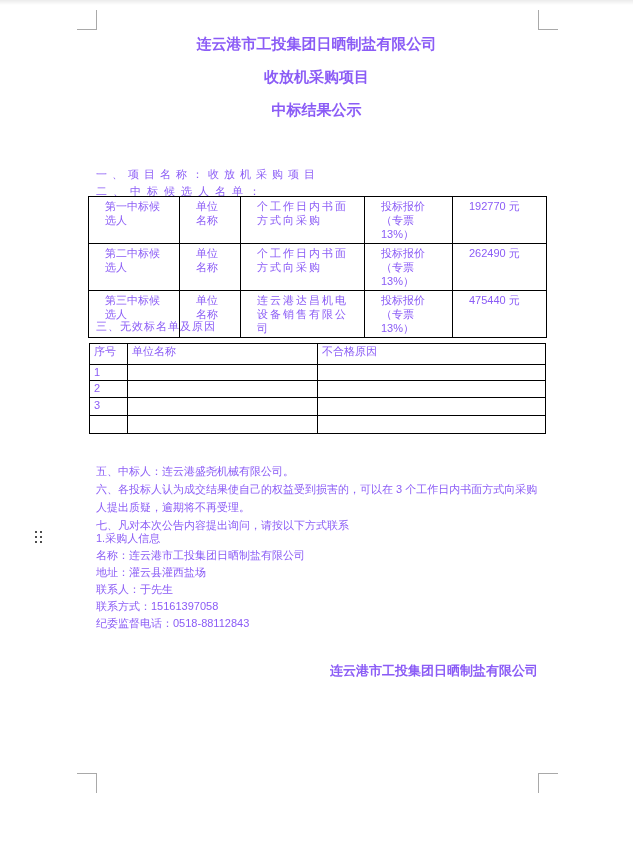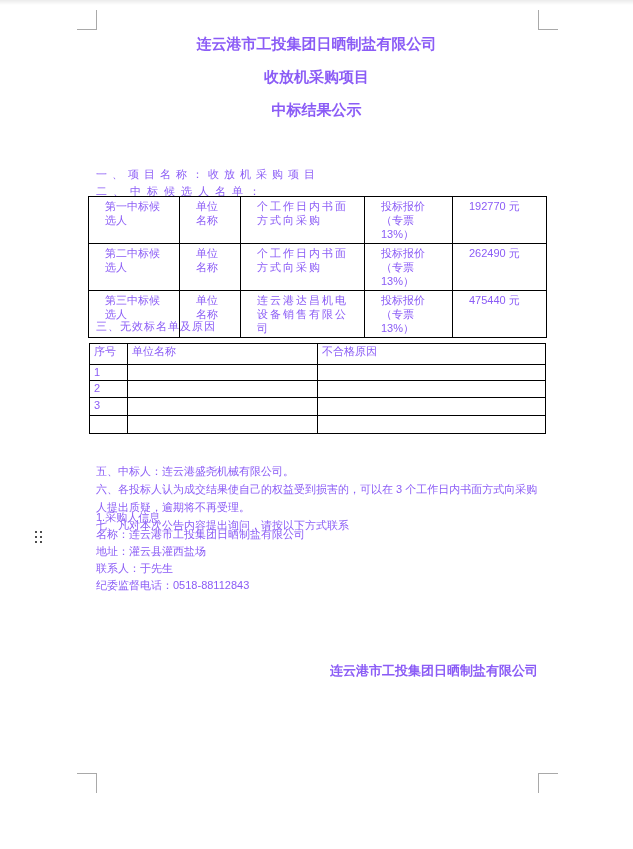--- a/index.html
+++ b/index.html
@@ -38,21 +38,21 @@
 
   .tbl-candidates { position:absolute; top:196px; left:88px; width:458px; }
   .tbl-candidates td.company { letter-spacing:2px; }
 
   .tbl-invalid { position:absolute; top:343px; left:89px; width:456px; }
   .tbl-invalid td { line-height:13px; padding:1px 4px; }
 
   .block-567 { position:absolute; top:462px; left:96px; width:444px; font-size:11px; }
   .block-567 div { line-height:18px; }
 
-  .contact { position:absolute; top:509px; left:96px; font-size:11px; }
+  .contact { position:absolute; top:530px; left:96px; font-size:11px; }
   .contact div { line-height:17px; }
 
   .anchor-dots { position:absolute; left:35px; top:531px; width:8px; height:14px; }
   .anchor-dots::before {
     content:""; position:absolute; left:0; top:0;
     width:2px; height:2px; background:#4d4d4d;
     box-shadow:5px 0 #4d4d4d, 0 5px #4d4d4d, 5px 5px #4d4d4d, 0 10px #4d4d4d, 5px 10px #4d4d4d;
   }
 
   .footer {
@@ -158,19 +158,20 @@
     <div>七、凡对本次公告内容提出询问，请按以下方式联系</div>
   </div>
 
   <div class="anchor-dots"></div>
 
   <div class="contact">
     <div>1.采购人信息</div>
     <div>名称：连云港市工投集团日晒制盐有限公司</div>
     <div>地址：灌云县灌西盐场</div>
     <div>联系人：于先生</div>
+    <div>联系方式：15161397058</div>
     <div>纪委监督电话：0518-88112843</div>
   </div>
 
   <div class="footer">
     <div>连云港市工投集团日晒制盐有限公司</div>
   </div>
 </div>
 
 </body></html>

